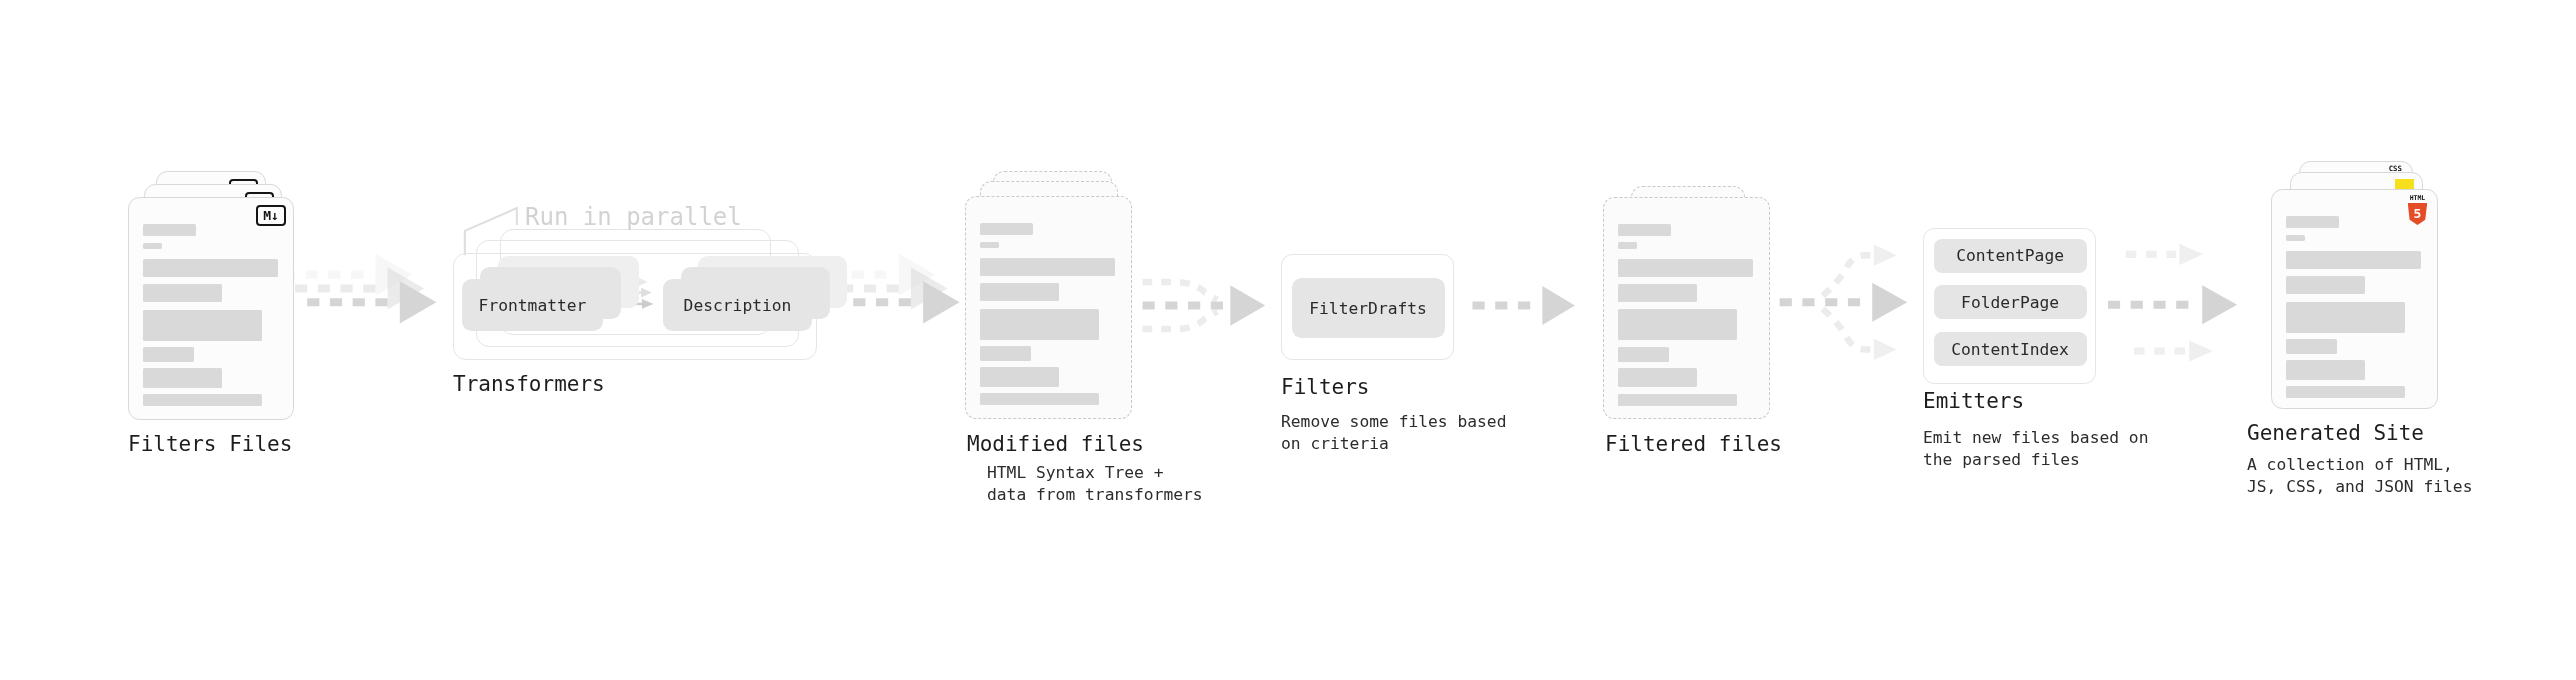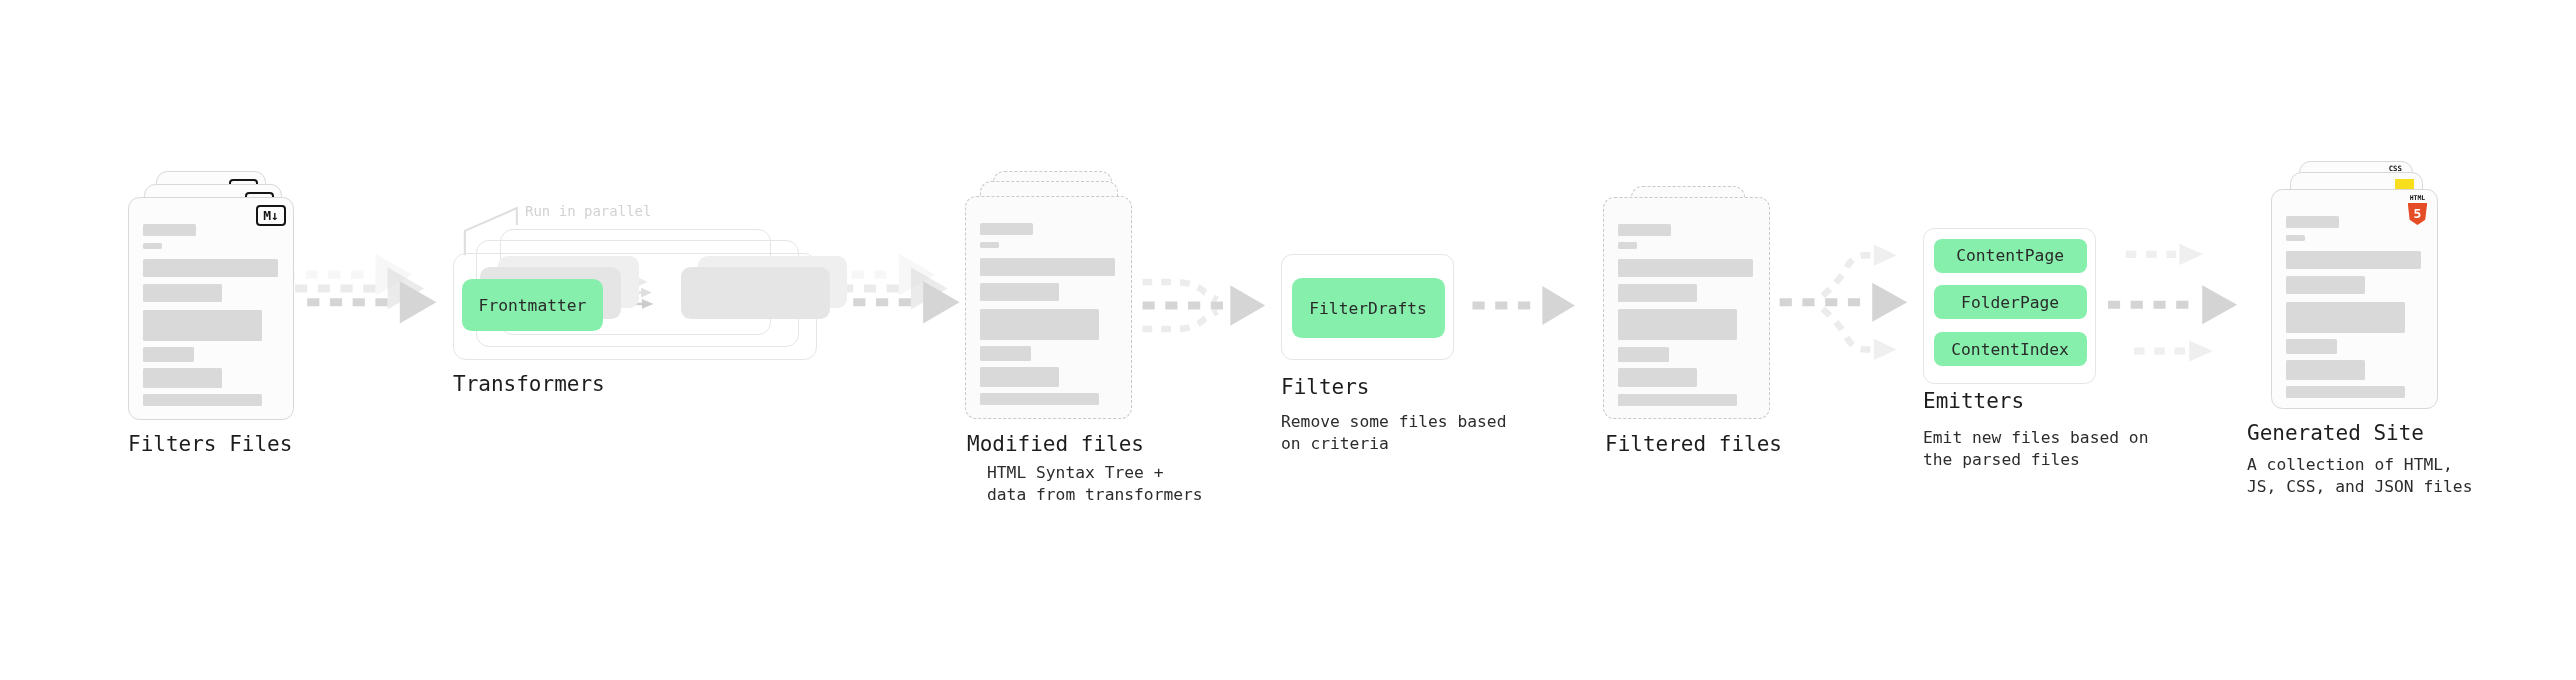--- a/index.html
+++ b/index.html
@@ -16,23 +16,23 @@
   .b3{width:135px;height:18px;margin-bottom:7.3px;}
   .b4{width:79px;height:18px;margin-bottom:7.3px;}
   .b5{width:119px;height:31px;margin-bottom:6.5px;}
   .b6{width:51px;height:15.4px;margin-bottom:5.7px;}
   .b7{width:79px;height:19.5px;margin-bottom:6.5px;}
   .b8{width:119px;height:12.2px;}
   .md-badge{position:absolute;top:7.3px;right:7.3px;border:2.4px solid #151515;border-radius:4.1px;
             padding:0 4.9px;font-size:13px;font-weight:bold;color:#151515;line-height:17px;background:#fcfcfc;}
   .title{position:absolute;z-index:3;font-size:21px;color:#1d1d1d;font-weight:500;letter-spacing:0;white-space:nowrap;}
   .desc{position:absolute;z-index:3;font-size:16.3px;line-height:22px;color:#2c2c2c;white-space:pre-line;}
-  .annotation{position:absolute;z-index:3;font-size:14px;color:#d2d2d2;white-space:nowrap;}
+  .annotation{position:absolute;z-index:3;font-size:24px;color:#d2d2d2;white-space:nowrap;}
   .obox{position:absolute;border:1.6px solid #e5e5e5;border-radius:13px;background:transparent;box-sizing:border-box;}
-  .pill{position:absolute;background:#86efac;border-radius:9.8px;display:flex;align-items:center;justify-content:center;
+  .pill{position:absolute;background:#e5e5e5;border-radius:9.8px;display:flex;align-items:center;justify-content:center;
         font-size:16.3px;color:#2a2a2a;box-sizing:border-box;white-space:nowrap;}
   .pill.g1{background:#e5e5e5;color:transparent;}
   .pill.g2{background:#efefef;color:transparent;}
   .epill{border-radius:8.1px;}
   
   .css-badge{position:absolute;top:3.3px;right:8.1px;width:18px;text-align:center;}
   .css-badge .txt{font-size:7.3px;font-weight:bold;color:#111;line-height:7.3px;letter-spacing:0;}
   .css-badge .barline{width:16.3px;height:3.3px;background:#2760e6;margin:0.8px auto 0 auto;}
   .js-badge{position:absolute;top:5.7px;right:8.1px;width:18.7px;height:10.6px;background:#f7df1e;}
   .html5-badge{position:absolute;top:4.9px;right:9.8px;width:19.5px;text-align:center;}
@@ -142,20 +142,21 @@
   <div class="annotation" style="left:525px;top:203px;">Run in parallel</div>
   <div class="stack" style="left:453px;top:229px;width:382px;height:134px;">
     <div class="obox" style="left:47px;top:0;width:271px;height:106px;"></div>
     <div class="obox" style="left:23px;top:10.6px;width:323px;height:107px;"></div>
     <div class="obox" style="left:0;top:23.6px;width:364px;height:107px;"></div>
     <div class="pill g2" style="left:45px;top:27px;width:141px;height:52px;"></div>
     <div class="pill g1" style="left:27px;top:38px;width:141px;height:52px;"></div>
     <div class="pill" style="left:9px;top:50px;width:141px;height:52px;">Frontmatter</div>
     <div class="pill g2" style="left:245px;top:27px;width:149px;height:52px;"></div>
     <div class="pill g1" style="left:228px;top:38px;width:149px;height:52px;"></div>
+    <div class="pill" style="left:210px;top:50px;width:149px;height:52px;">Description</div>
   </div>
   <div class="title" style="left:453px;top:372px;">Transformers</div>
 
   <div class="stack" style="left:965px;top:171px;width:195px;height:252px;">
     <div class="card dashed" style="left:28px;top:0;width:119px;height:81px;"></div>
     <div class="card dashed" style="left:15.4px;top:9.8px;width:138px;height:89px;"></div>
     <div class="card dashed" style="left:0;top:25px;width:167px;height:223px;">
       <div class="bars">
         <div class="bar b1"></div>
           <div class="bar b2"></div>

